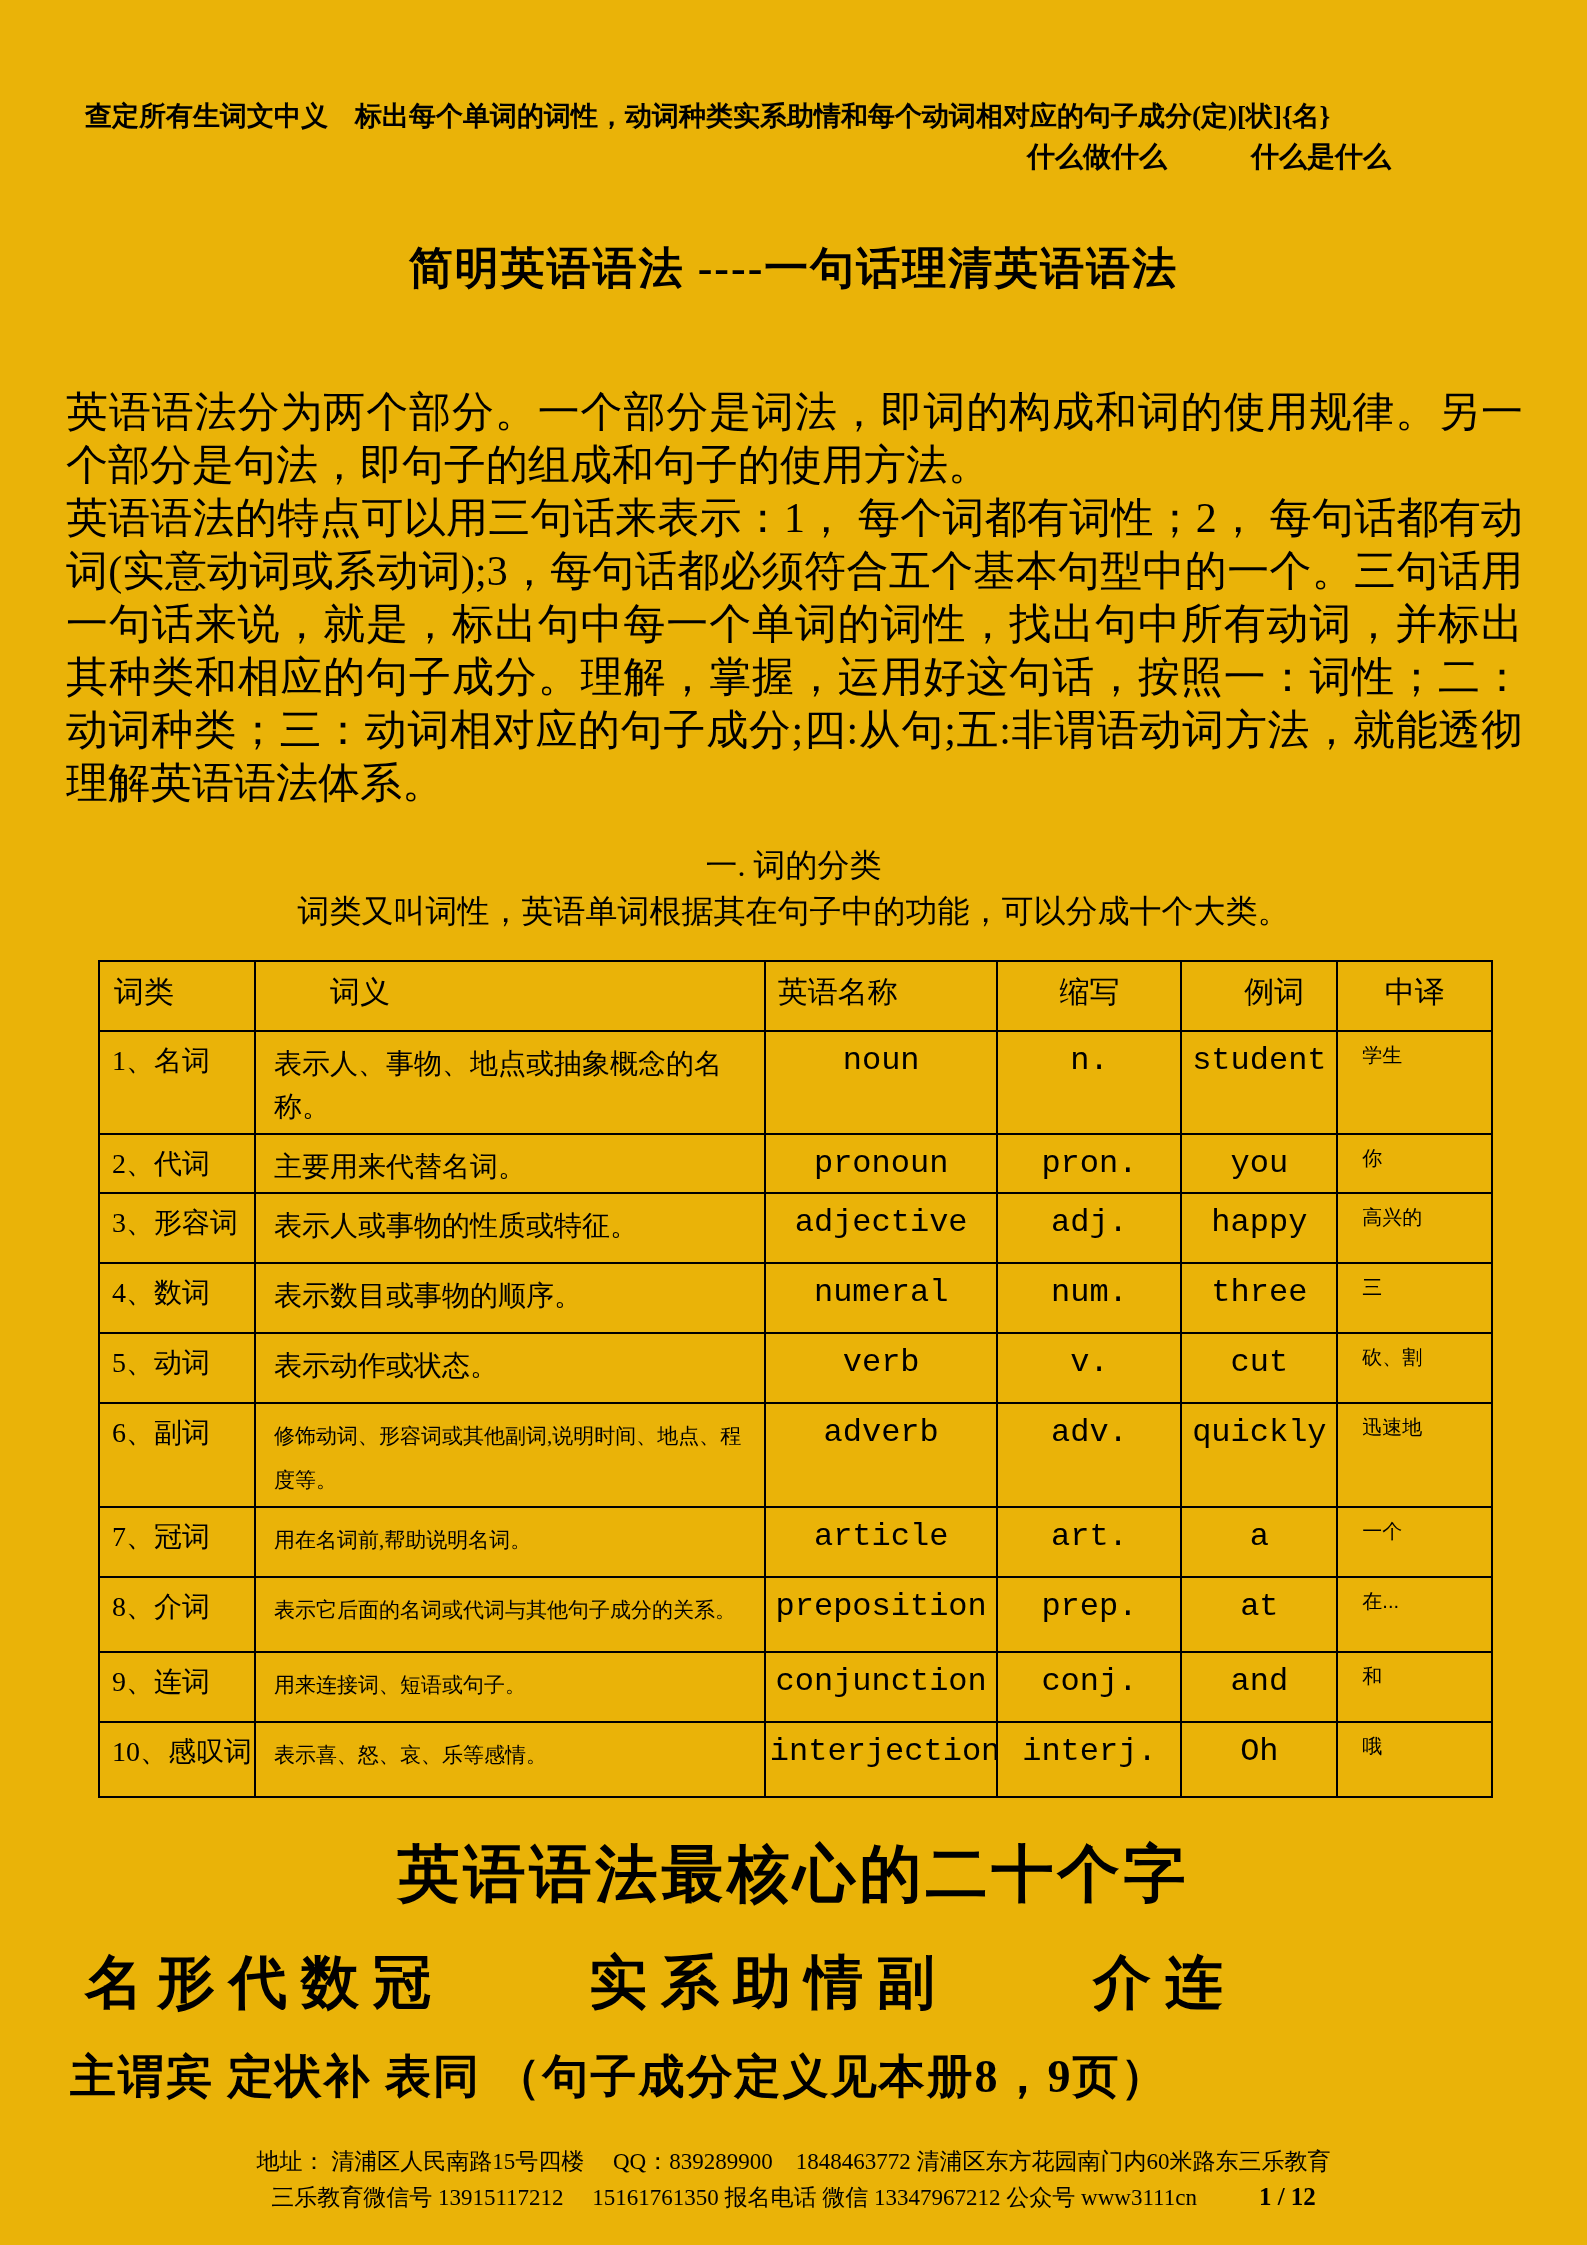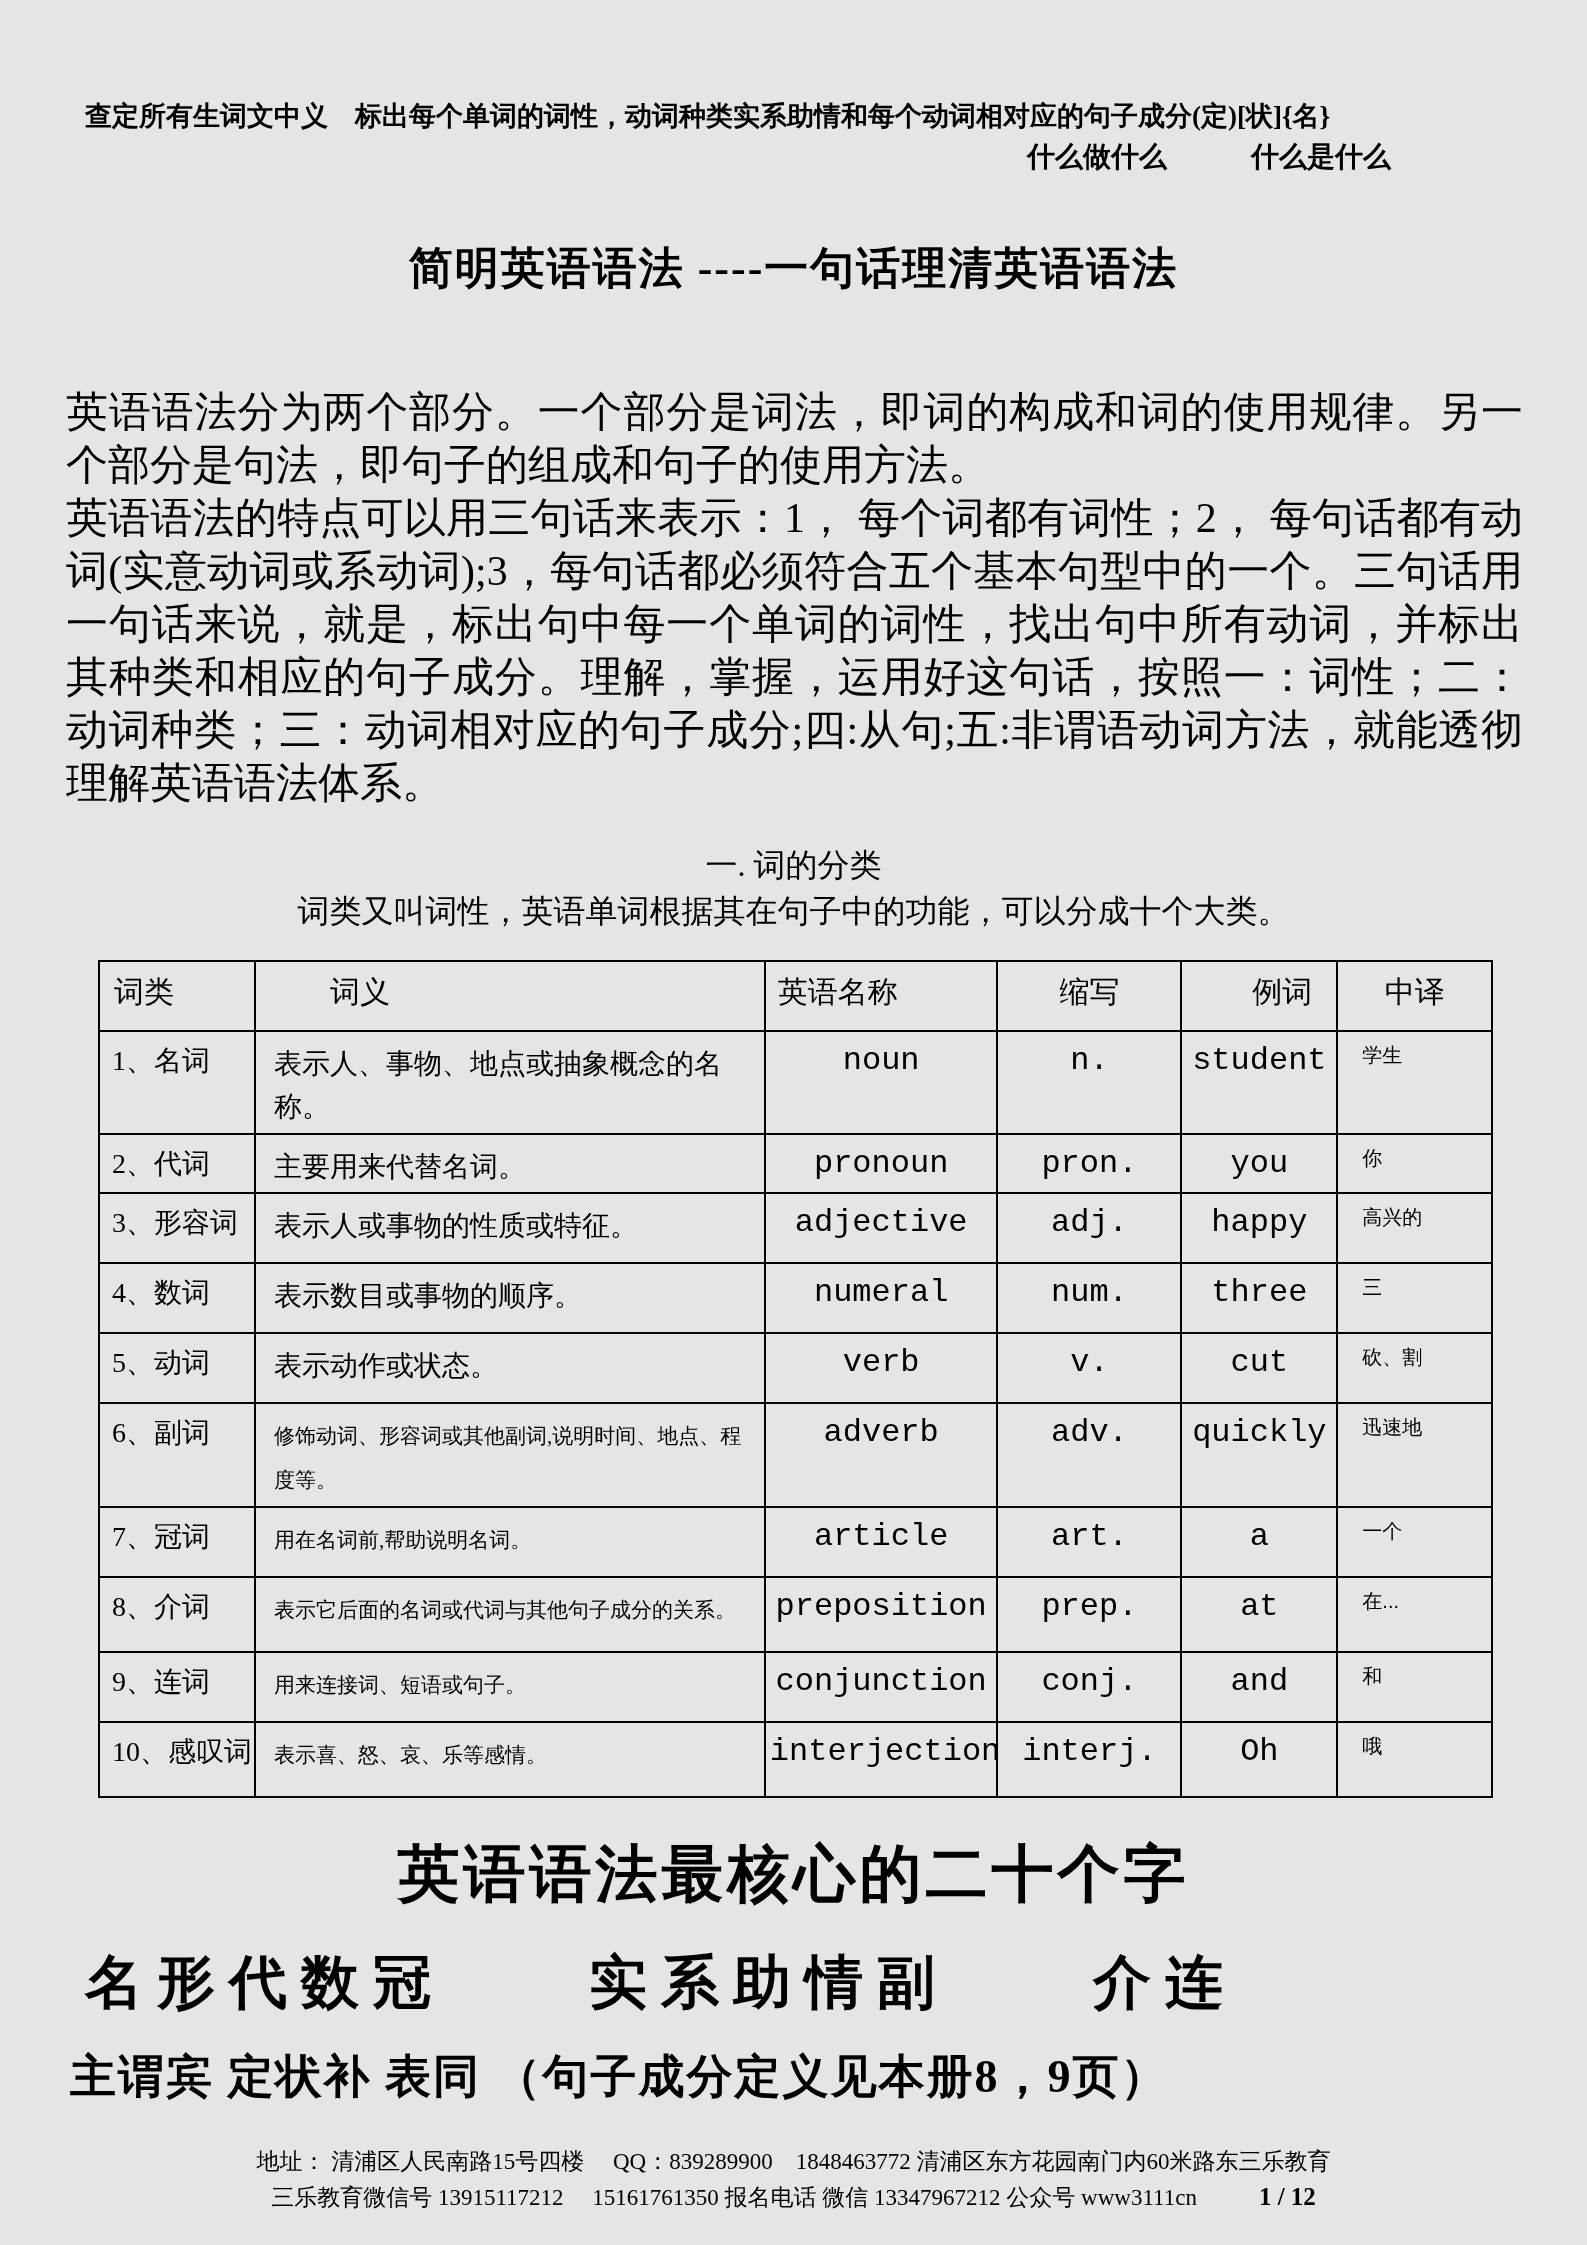--- a/index.html
+++ b/index.html
@@ -1,17 +1,17 @@
 <!DOCTYPE html>
 <html><head>
 <meta charset="utf-8">
 <style>
   html,body{margin:0;padding:0;background:#888;}
   .page{
-    width:1587px;height:2245px;background:#e5e5e5;color:#000000;
+    width:1587px;height:2245px;background:#eab308;color:#000000;
     position:relative;margin:0 auto;overflow:hidden;
     font-family:"Liberation Serif","DejaVu Serif",serif;
   }
   
   .doc-header{padding-top:96px;}
   .hdr-line1{
     padding-left:85px;padding-right:60px;
     font-size:27px;font-weight:700;line-height:40px;white-space:nowrap;
   }
   .hdr-right{
@@ -39,21 +39,21 @@
   }
   .pos-table th,.pos-table td{
     border:2px solid #000;vertical-align:top;
     padding:10px 4px 4px 4px;overflow:hidden;
   }
   .pos-table th{font-weight:400;font-size:30px;text-align:left;margin-top:42px;}
   th.col-cat{padding-left:14px;}
   th.col-meaning{padding-left:74px;}
   th.col-en{padding-left:12px;}
   th.col-abbr{text-align:center;border-radius:19px;}
-  th.col-ex{text-align:right;padding-right:24px;}
+  th.col-ex{text-align:right;padding-right:32px;}
   th.col-cn{text-align:center;}
   td.col-cat{font-size:28px;padding-left:12px;white-space:nowrap;}
   td.col-meaning{font-size:28px;padding-left:18px;line-height:1.55;}
   td.col-meaning.sm{font-size:21px;line-height:2.1;}
   td.col-en,td.col-abbr,td.col-ex{
     font-family:"Liberation Mono","DejaVu Sans Mono",monospace;
     font-size:32px;text-align:center;
   }
   td.col-cn{font-size:20px;padding-left:24px;font-family:"Liberation Sans","DejaVu Sans",sans-serif;}
   tr.rh-h{height:70px;}

